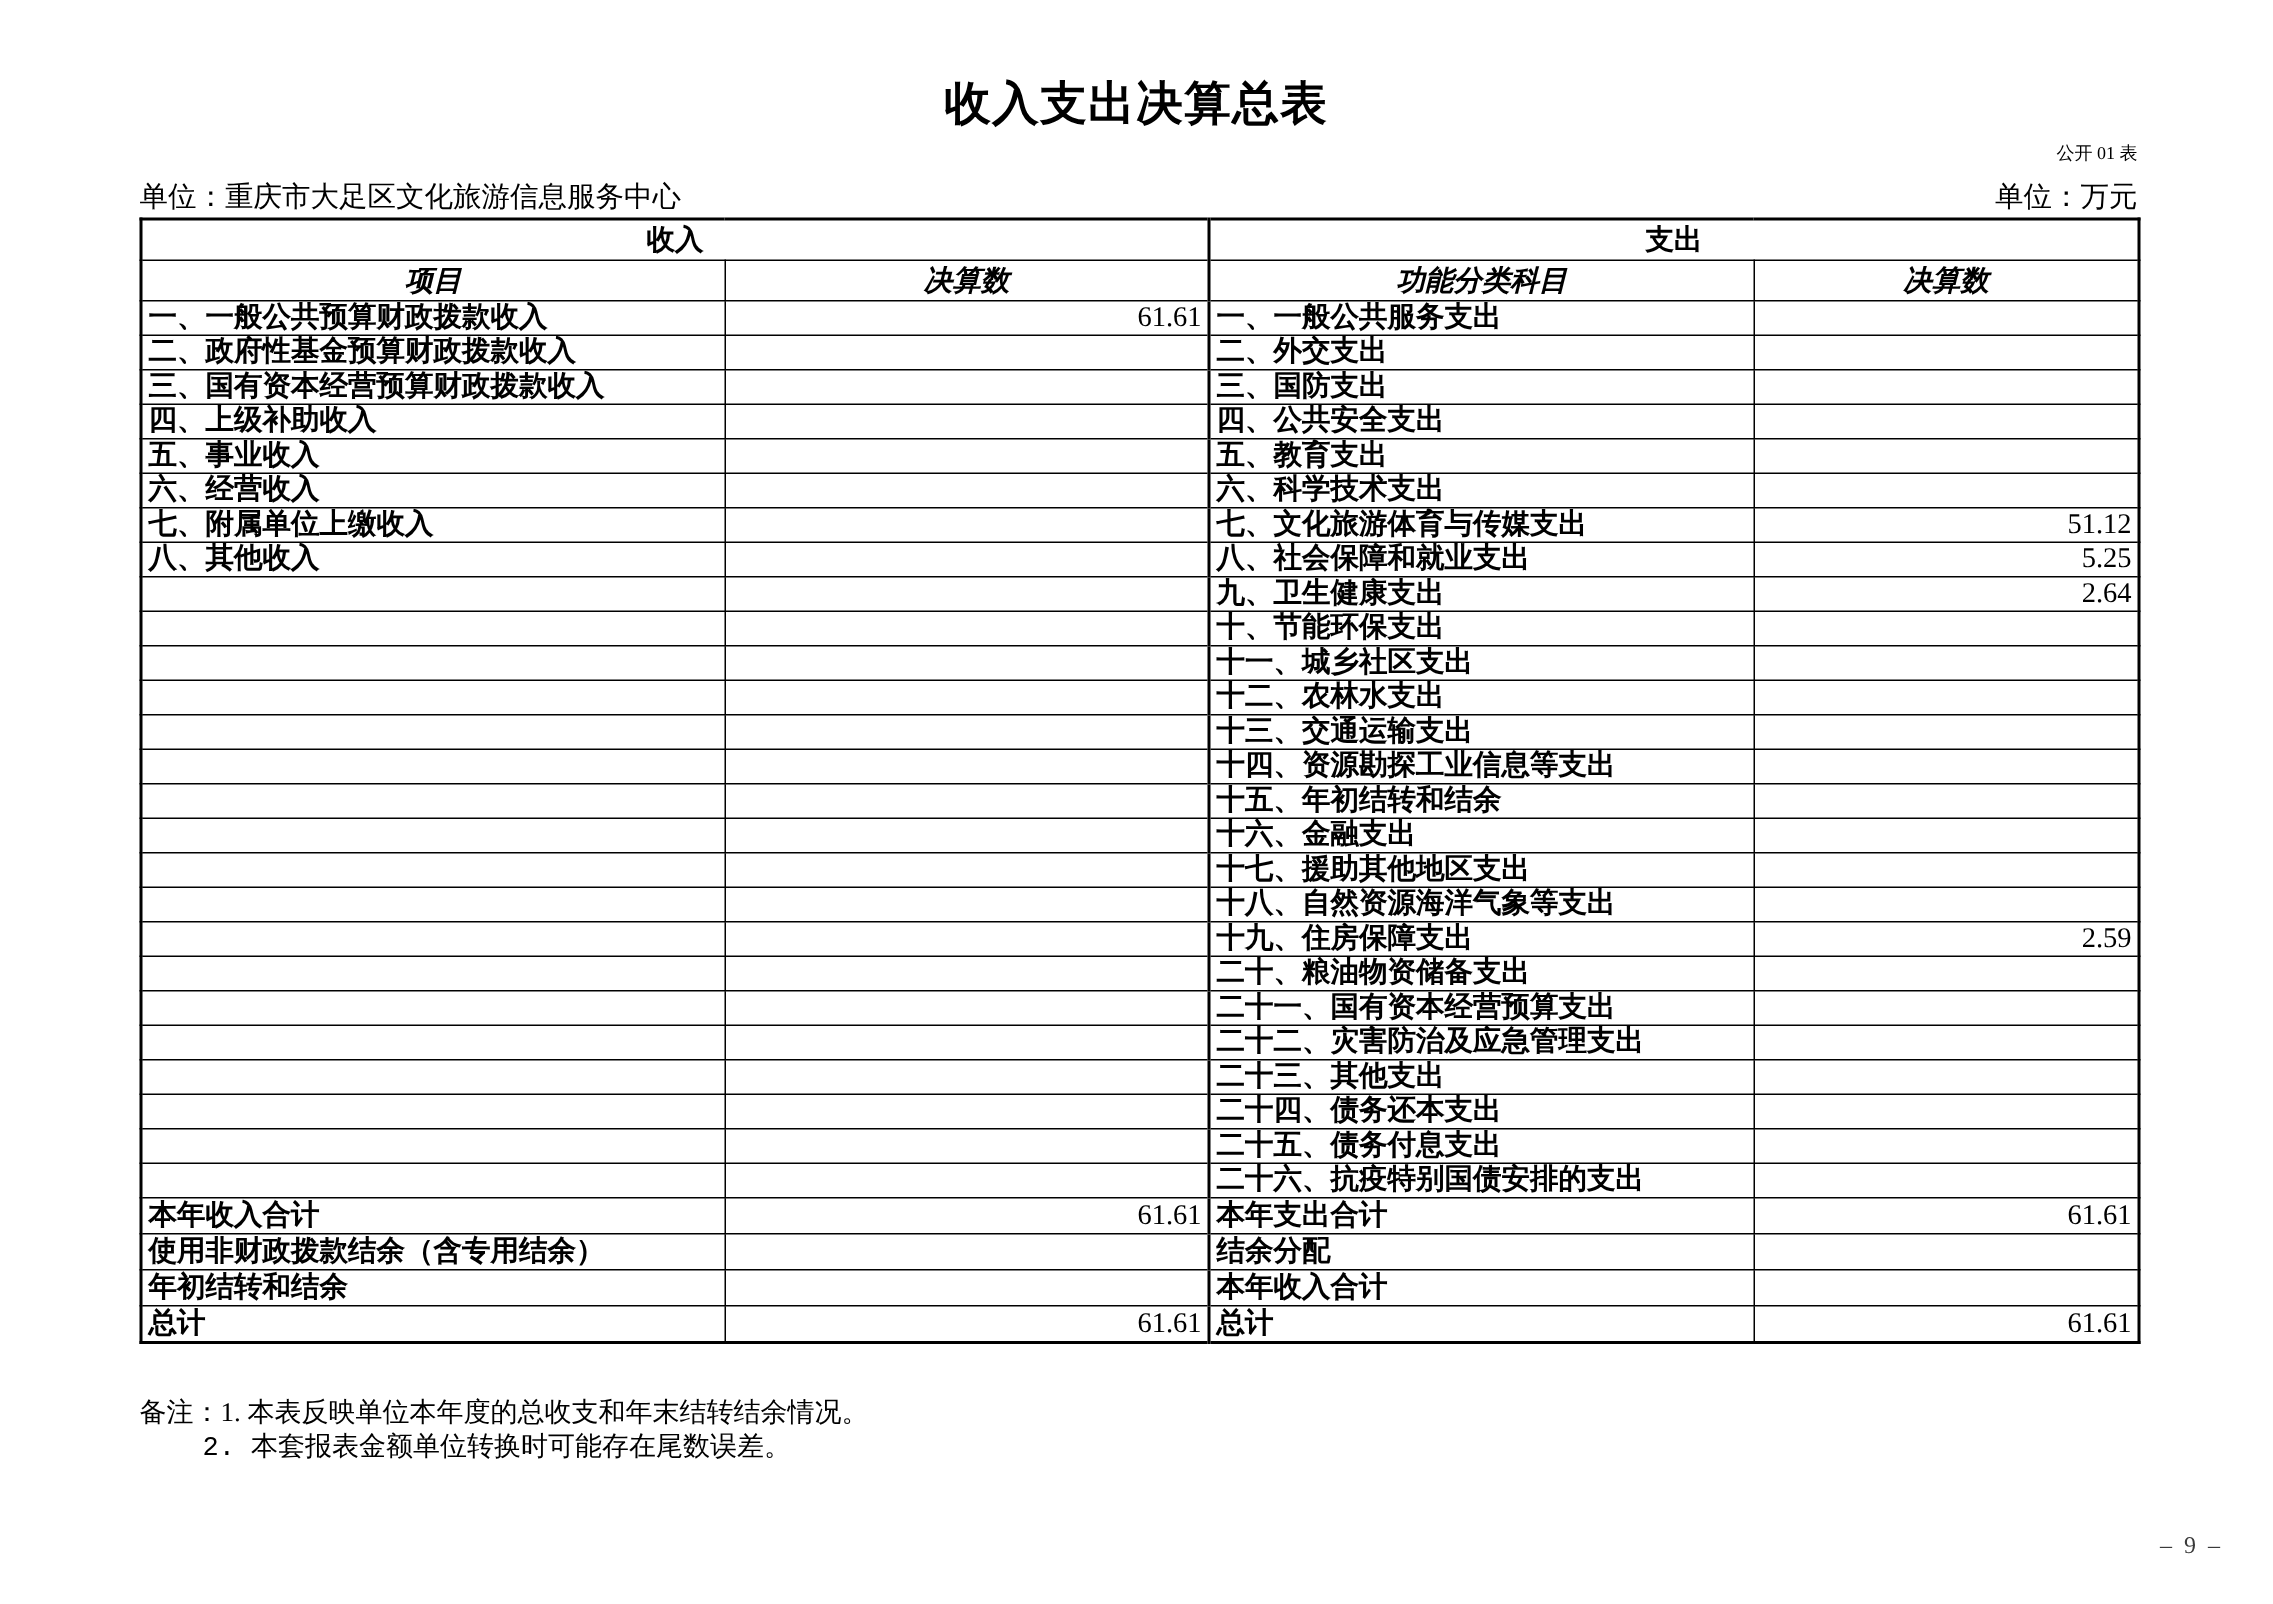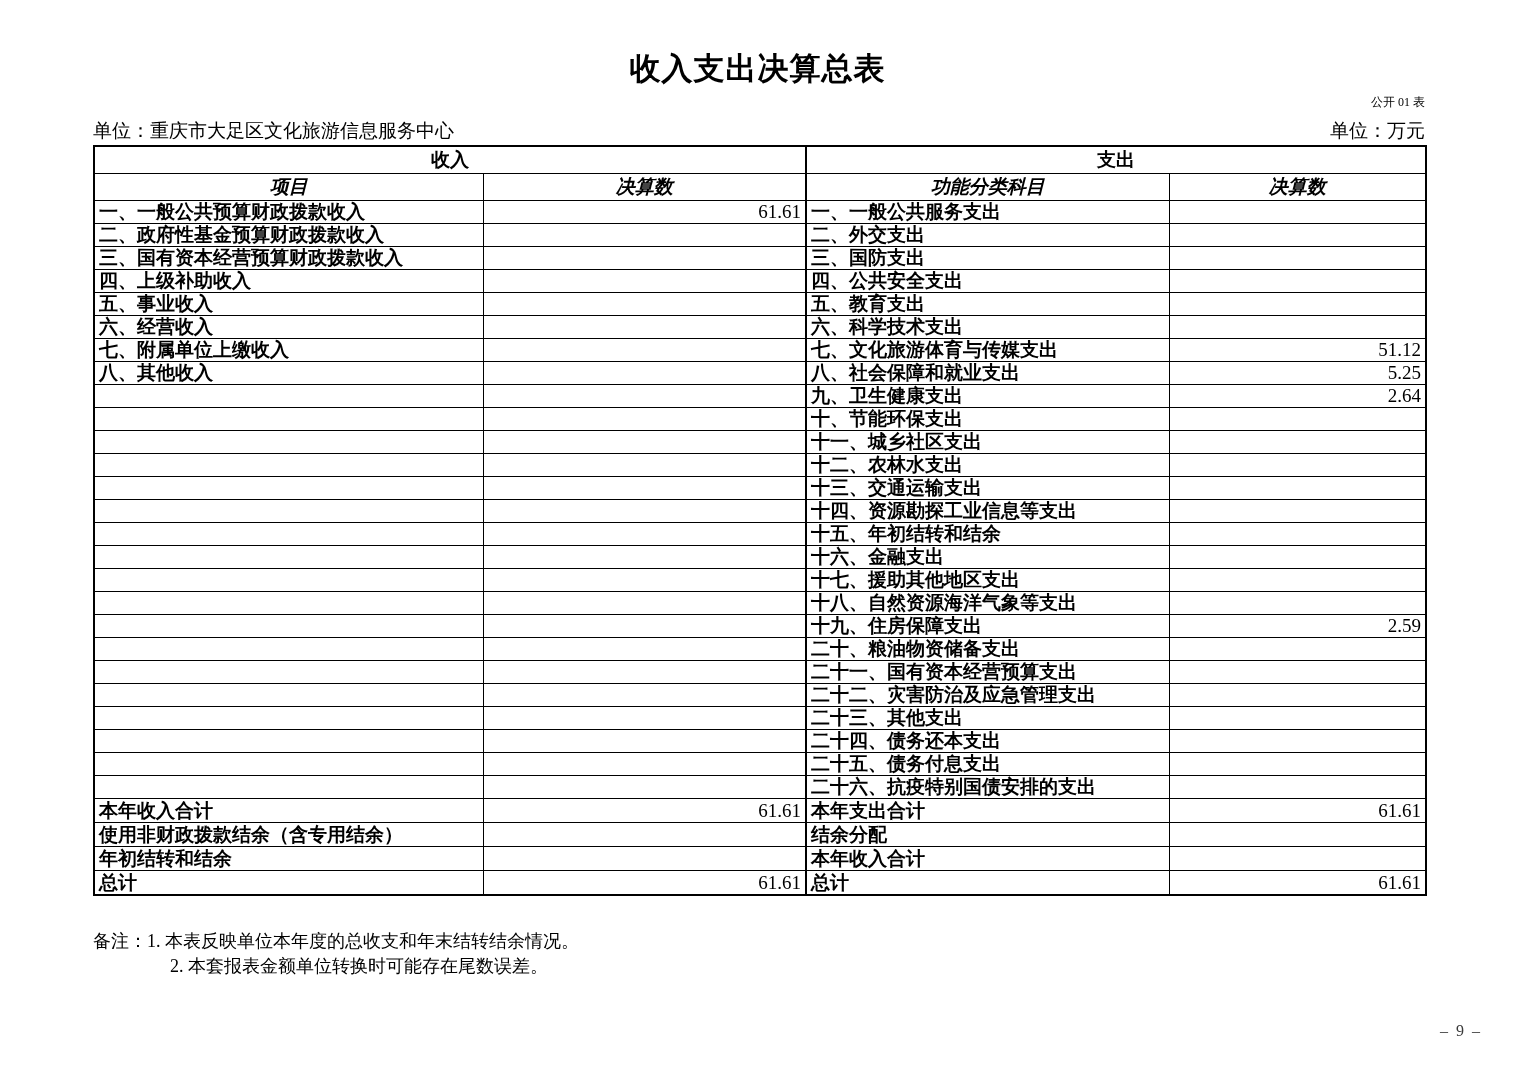--- a/index.html
+++ b/index.html
@@ -43,21 +43,21 @@
   td.val{
     font-family:"Liberation Serif",serif;font-size:19px;
     text-align:right;padding-right:12px;height:22px;line-height:22px;
   }
   tr.fr td{height:23px;line-height:23px;}
   tr.center td.item{text-align:left;}
   .sec-div{border-left:2px solid #000 !important;}
   .notes{
     position:absolute;top:929px;left:93px;font-size:18px;line-height:25px;
   }
-  .note-line2{margin-left:77px;}
+  .note-line2{margin-left:42px;font-family:Liberation Mono, monospace;}
   .page-number{
     position:absolute;top:1022px;right:33px;font-size:16px;color:#3a3a3a;
     letter-spacing:2px;
   }
 </style>
 </head>
 <body>
 
 <div class="page-title">收入支出决算总表</div>
 <div class="table-code">公开 01 表</div>

